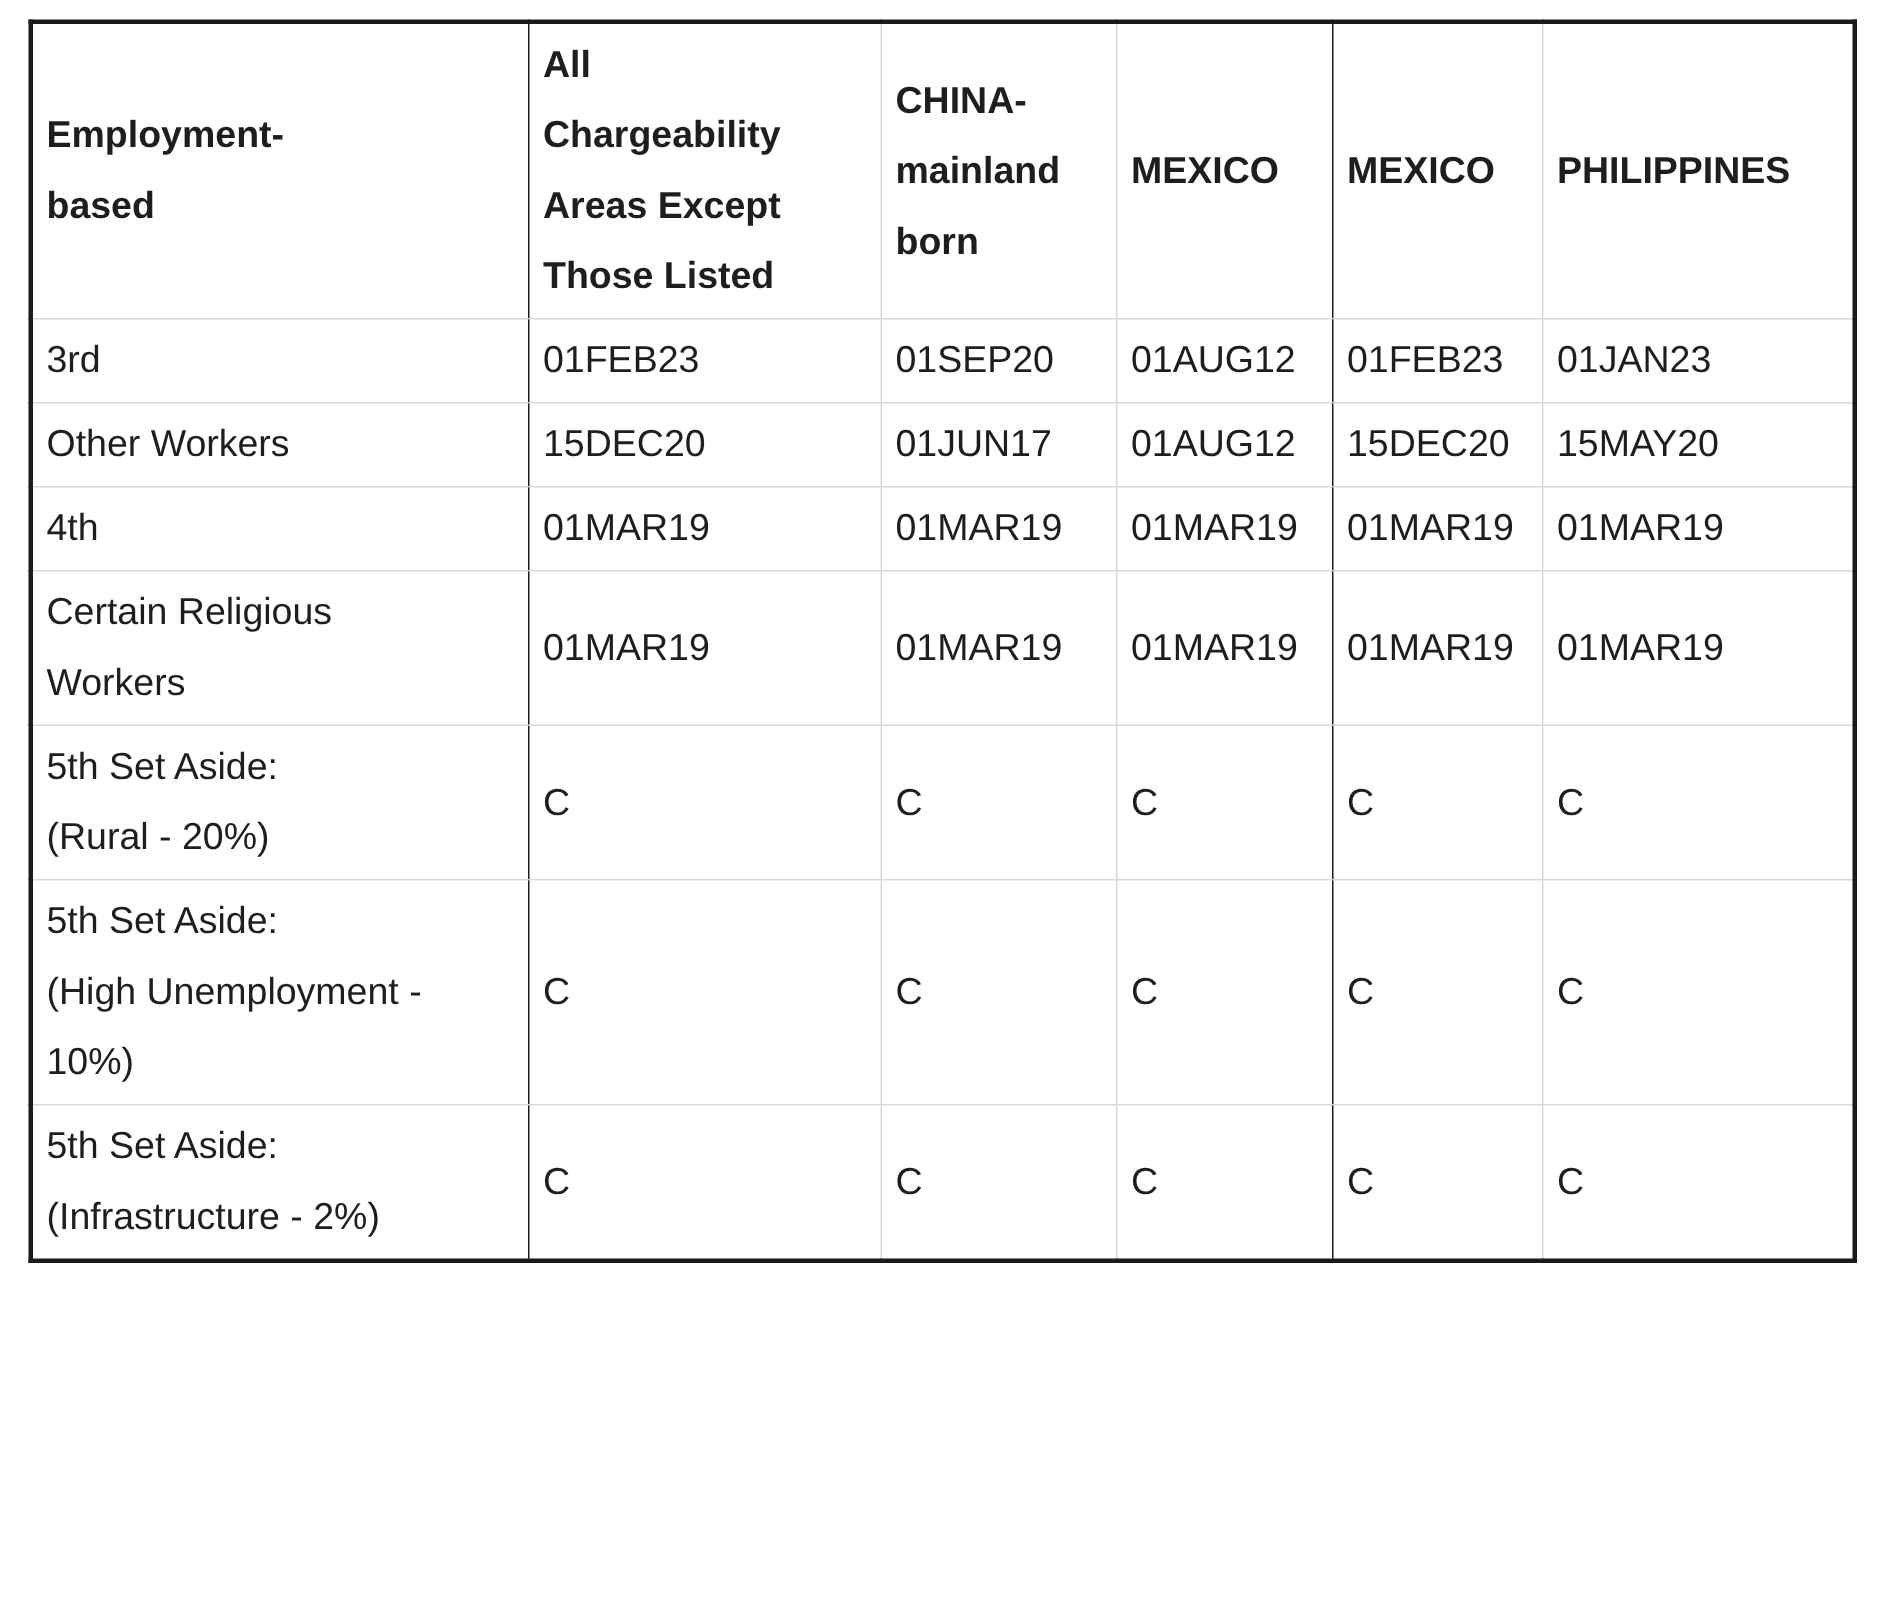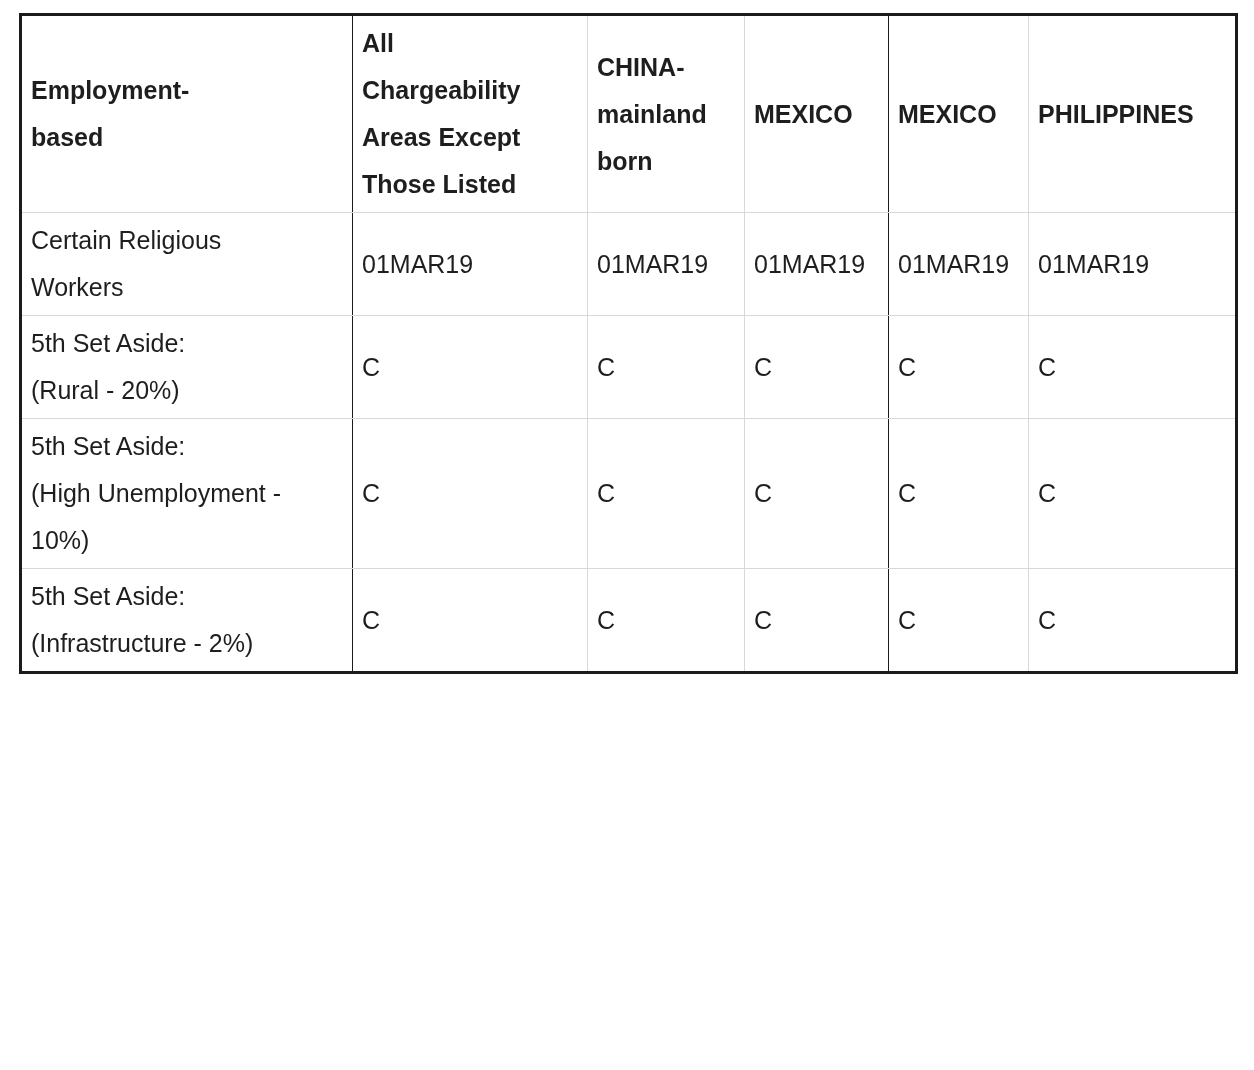--- a/index.html
+++ b/index.html
@@ -78,20 +78,44 @@
         <th>CHINA-
 mainland
 born</th>
         <th>MEXICO</th>
         <th>MEXICO</th>
         <th>PHILIPPINES</th>
       </tr>
     </thead>
     <tbody>
       <tr>
+        <th scope="row">3rd</th>
+        <td>01FEB23</td>
+        <td>01SEP20</td>
+        <td>01AUG12</td>
+        <td>01FEB23</td>
+        <td>01JAN23</td>
+      </tr>
+      <tr>
+        <th scope="row">Other Workers</th>
+        <td>15DEC20</td>
+        <td>01JUN17</td>
+        <td>01AUG12</td>
+        <td>15DEC20</td>
+        <td>15MAY20</td>
+      </tr>
+      <tr>
+        <th scope="row">4th</th>
+        <td>01MAR19</td>
+        <td>01MAR19</td>
+        <td>01MAR19</td>
+        <td>01MAR19</td>
+        <td>01MAR19</td>
+      </tr>
+      <tr>
         <th scope="row">Certain Religious
 Workers</th>
         <td>01MAR19</td>
         <td>01MAR19</td>
         <td>01MAR19</td>
         <td>01MAR19</td>
         <td>01MAR19</td>
       </tr>
       <tr>
         <th scope="row">5th Set Aside:

